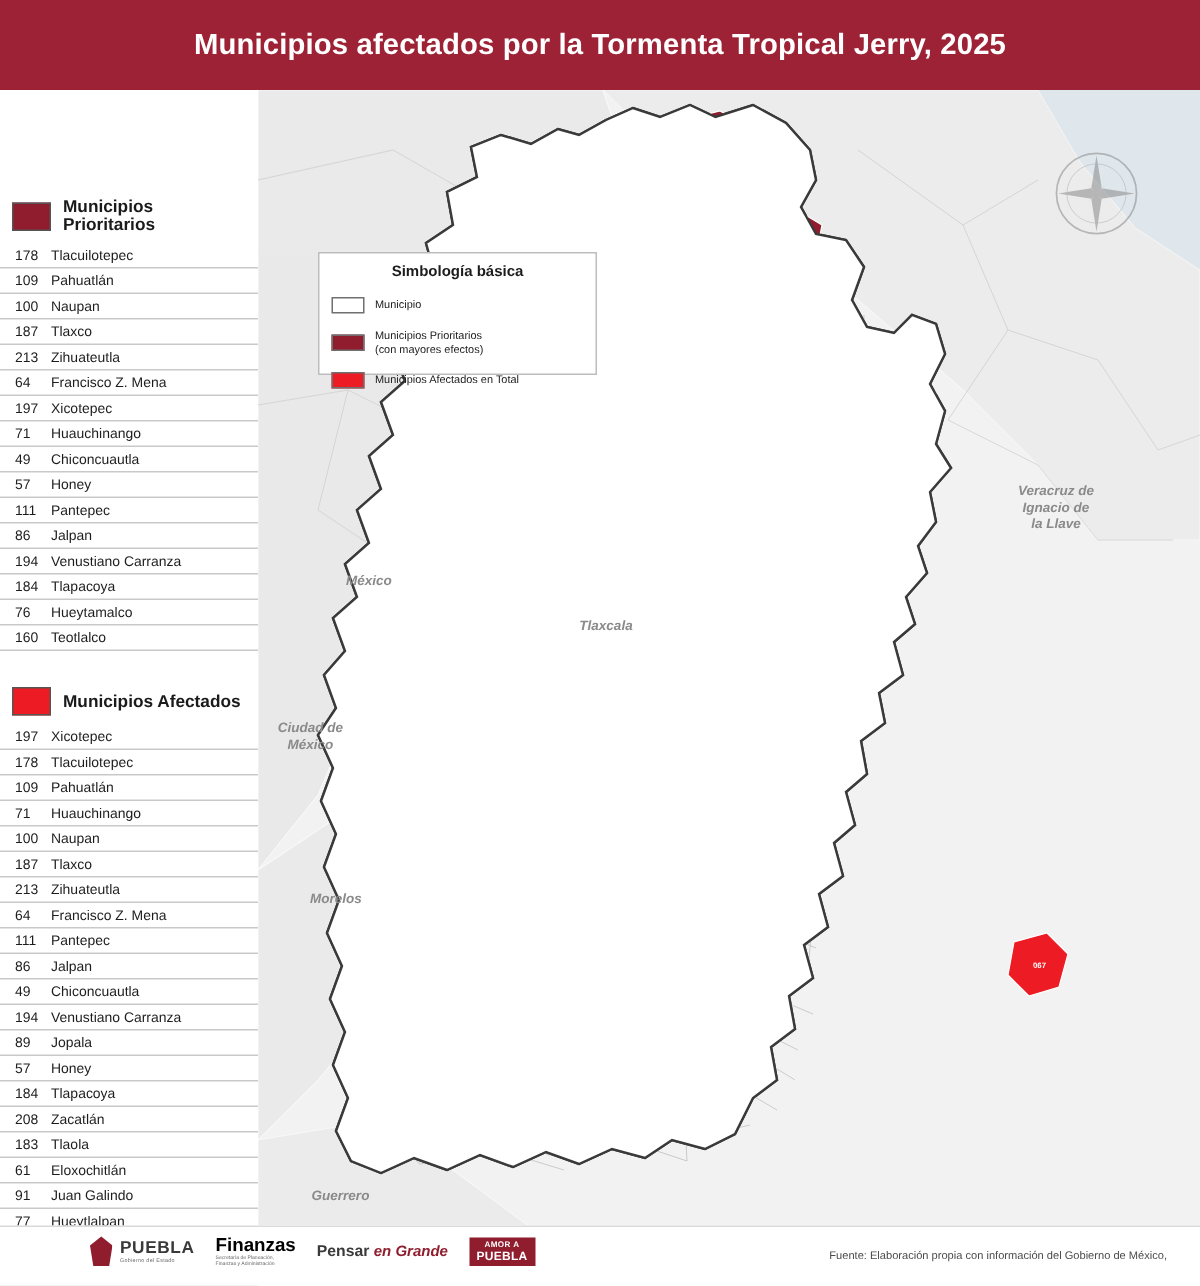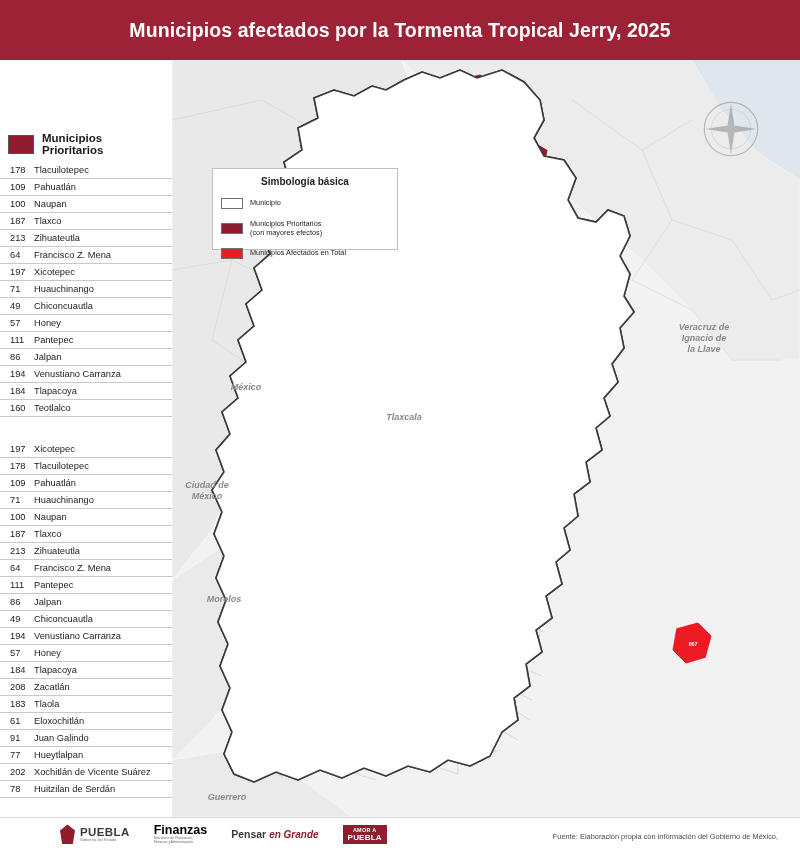--- a/index.html
+++ b/index.html
@@ -159,21 +159,21 @@
 
   
   .footer {
     position: absolute; left: 0; top: 817px;
     width: 800px; height: 40px;
     background: #ffffff;
     border-top: 1px solid #d9d9d9;
   }
   .footer-logos {
     position: absolute; left: 60px; top: 6px;
-    display: flex; align-items: center; gap: 24px;
+    display: flex; align-items: center; gap: 14px;
   }
   .logo-puebla {
     display: flex; align-items: center; gap: 5px;
   }
   .logo-mark {
     width: 15px; height: 20px; background: #8f1d2e;
     clip-path: polygon(50% 0%, 100% 30%, 85% 100%, 15% 100%, 0% 30%);
   }
   .logo-txt-main { font-size: 11.5px; font-weight: bold; color: #3a3a3a; letter-spacing: .4px; line-height: 11px;}
   .logo-txt-sub { font-size: 3.6px; color: #6a6a6a; letter-spacing: .2px; }
@@ -258,27 +258,35 @@
           </li>
           <li>
             <span class="code">194</span>
             <span class="name">Venustiano Carranza</span>
           </li>
           <li>
             <span class="code">184</span>
             <span class="name">Tlapacoya</span>
           </li>
           <li>
+            <span class="code">76</span>
+            <span class="name">Hueytamalco</span>
+          </li>
+          <li>
             <span class="code">160</span>
             <span class="name">Teotlalco</span>
           </li>
         </ul>
     </div>
 
     <div class="legend-block" style="margin-top:24px;">
+      <div class="legend-head">
+        <div class="swatch afect"></div>
+        <div class="legend-head-label">Municipios Afectados</div>
+      </div>
       <ul class="muni-list" id="list-afectados">
           <li>
             <span class="code">197</span>
             <span class="name">Xicotepec</span>
           </li>
           <li>
             <span class="code">178</span>
             <span class="name">Tlacuilotepec</span>
           </li>
           <li>
@@ -313,20 +321,24 @@
             <span class="code">86</span>
             <span class="name">Jalpan</span>
           </li>
           <li>
             <span class="code">49</span>
             <span class="name">Chiconcuautla</span>
           </li>
           <li>
             <span class="code">194</span>
             <span class="name">Venustiano Carranza</span>
+          </li>
+          <li>
+            <span class="code">89</span>
+            <span class="name">Jopala</span>
           </li>
           <li>
             <span class="code">57</span>
             <span class="name">Honey</span>
           </li>
           <li>
             <span class="code">184</span>
             <span class="name">Tlapacoya</span>
           </li>
           <li>

